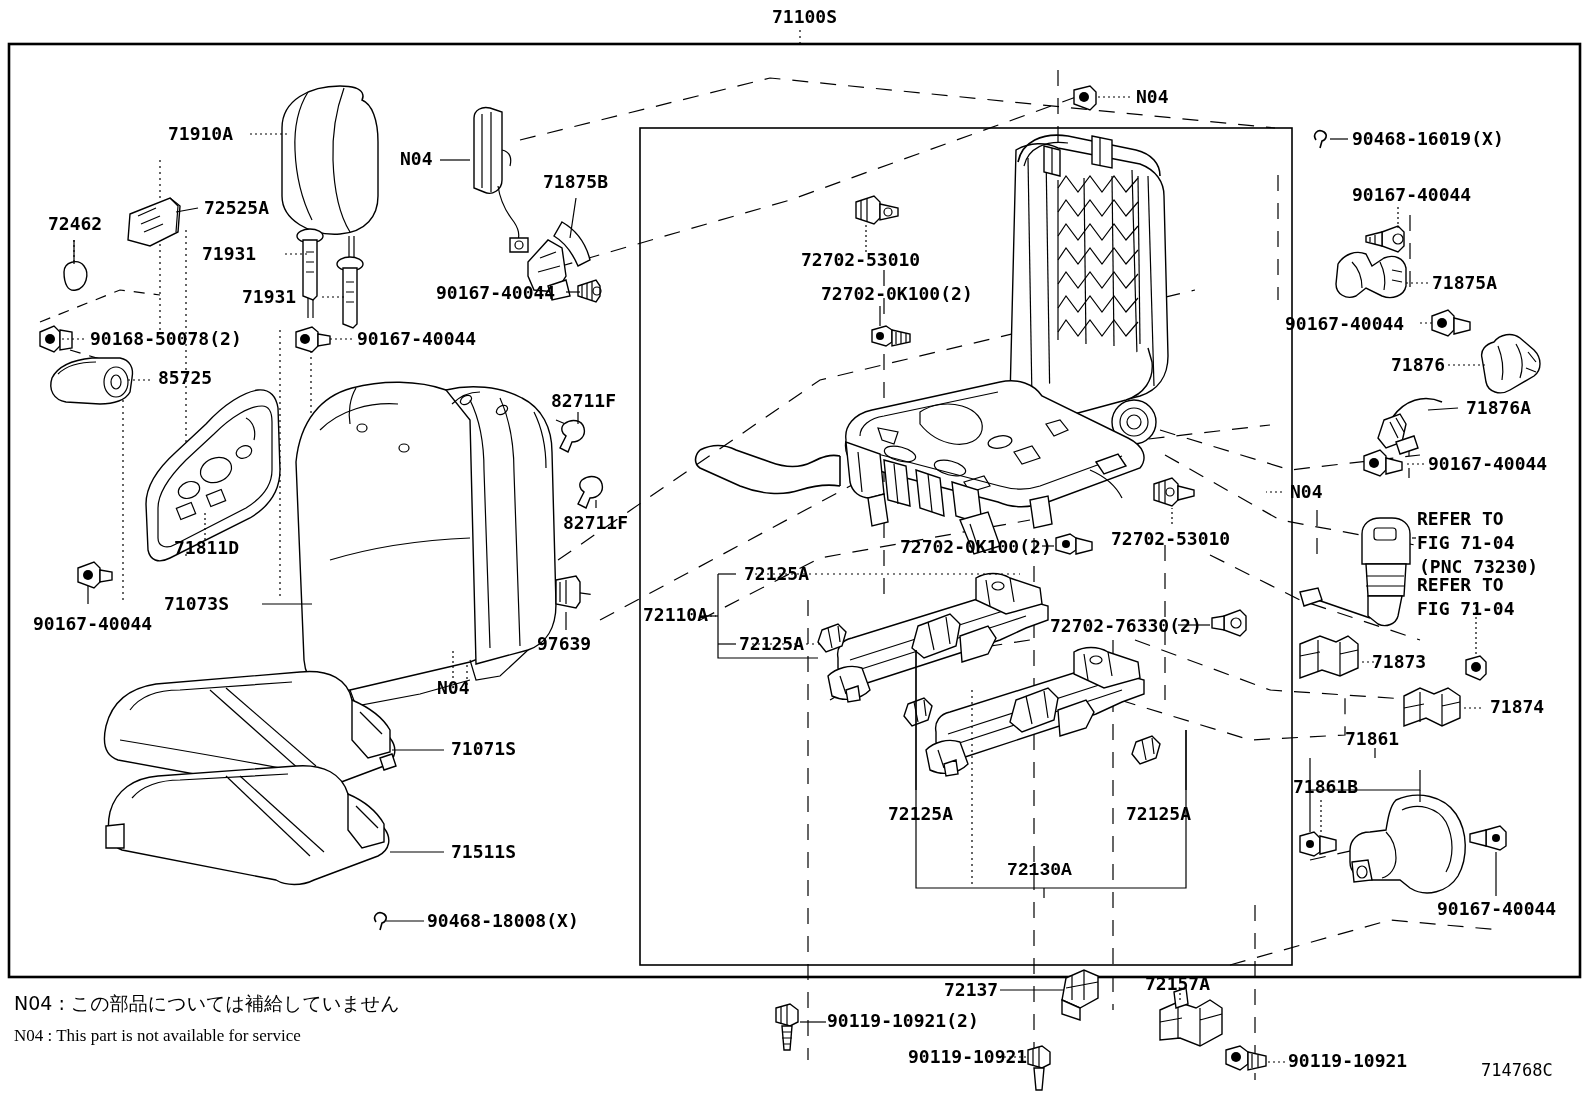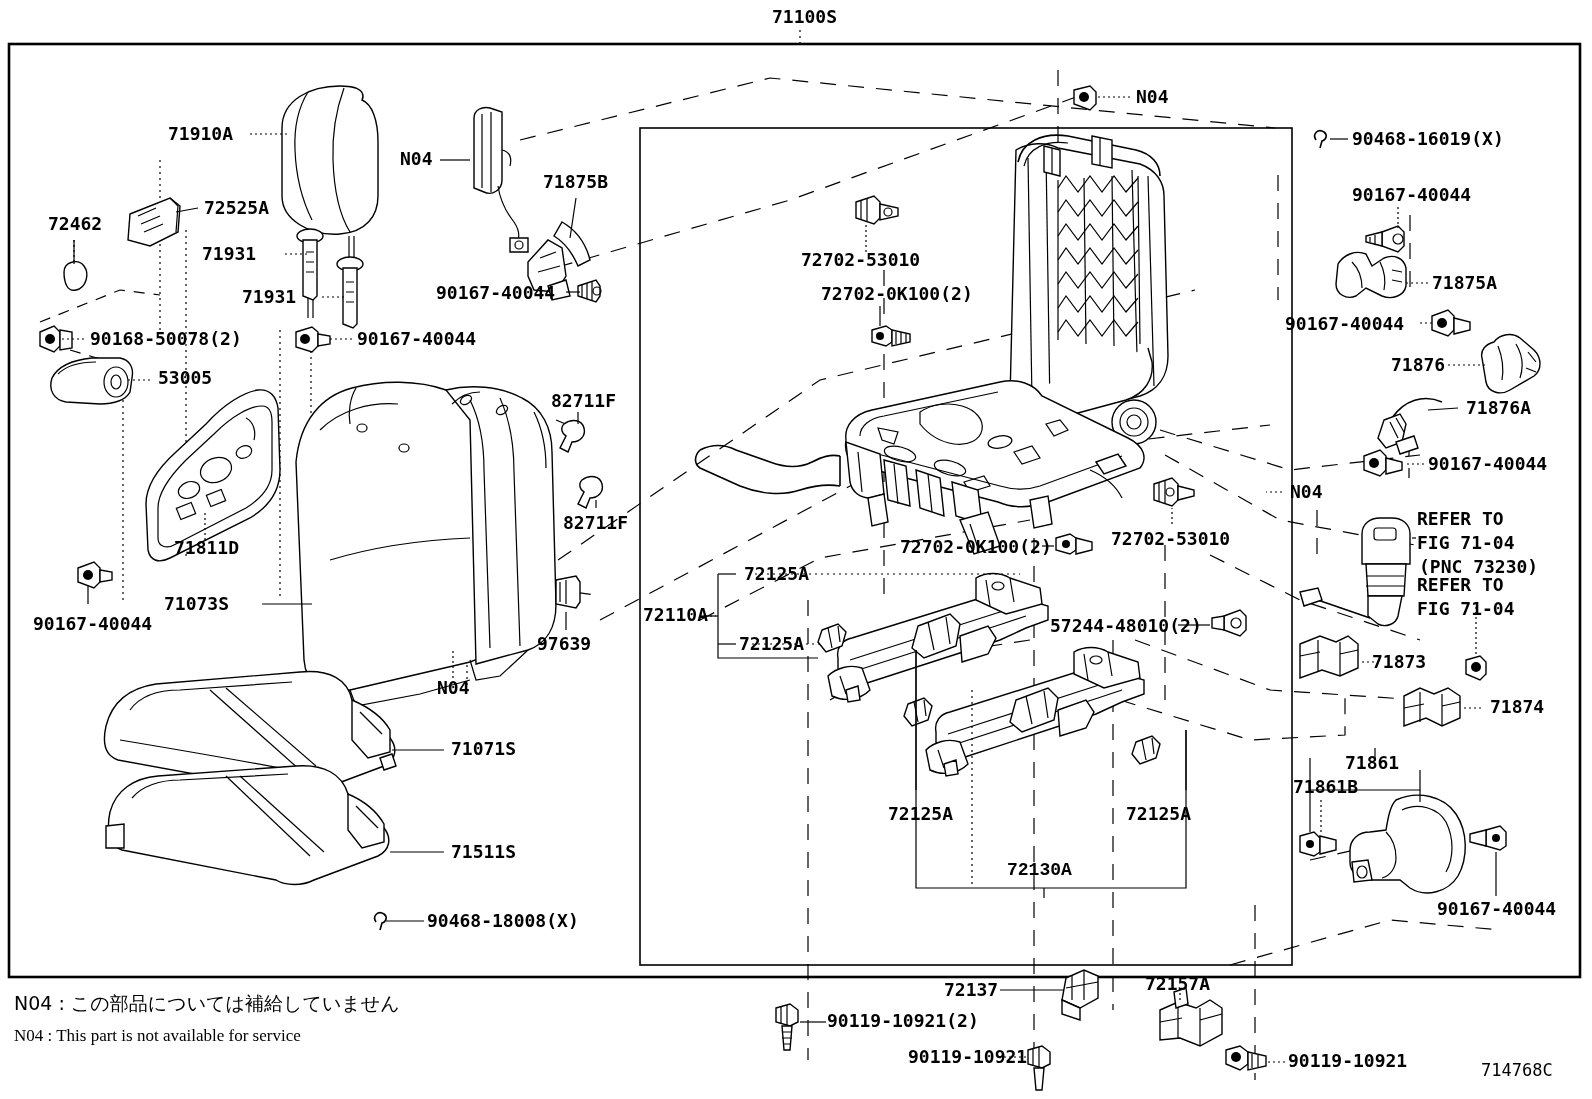--- a/index.html
+++ b/index.html
@@ -676,21 +676,21 @@
   <div class="lbl" style="left:168px;top:125px;">71910A</div>
   <div class="lbl" style="left:204px;top:199px;">72525A</div>
   <div class="lbl" style="left:48px;top:215px;">72462</div>
   <div class="lbl" style="left:202px;top:245px;">71931</div>
   <div class="lbl" style="left:242px;top:288px;">71931</div>
   <div class="lbl" style="left:400px;top:150px;">N04</div>
   <div class="lbl" style="left:543px;top:173px;">71875B</div>
   <div class="lbl" style="left:436px;top:284px;">90167-40044</div>
   <div class="lbl" style="left:90px;top:330px;">90168-50078(2)</div>
   <div class="lbl" style="left:357px;top:330px;">90167-40044</div>
-  <div class="lbl" style="left:158px;top:369px;">53005</div>
+  <div class="lbl" style="left:158px;top:369px;">85725</div>
   <div class="lbl" style="left:174px;top:539px;">71811D</div>
   <div class="lbl" style="left:551px;top:392px;">82711F</div>
   <div class="lbl" style="left:563px;top:514px;">82711F</div>
   <div class="lbl" style="left:164px;top:595px;">71073S</div>
   <div class="lbl" style="left:33px;top:615px;">90167-40044</div>
   <div class="lbl" style="left:437px;top:679px;">N04</div>
   <div class="lbl" style="left:537px;top:635px;">97639</div>
   <div class="lbl" style="left:451px;top:740px;">71071S</div>
   <div class="lbl" style="left:451px;top:843px;">71511S</div>
   <div class="lbl" style="left:427px;top:912px;">90468-18008(X)</div>
@@ -710,27 +710,27 @@
 
   <div class="lbl" style="left:1417px;top:510px;">REFER TO</div>
   <div class="lbl" style="left:1417px;top:534px;">FIG 71-04</div>
   <div class="lbl" style="left:1419px;top:558px;">(PNC 73230)</div>
 
   <div class="lbl" style="left:1417px;top:576px;">REFER TO</div>
   <div class="lbl" style="left:1417px;top:600px;">FIG 71-04</div>
 
   <div class="lbl" style="left:1372px;top:653px;">71873</div>
   <div class="lbl" style="left:1490px;top:698px;">71874</div>
-  <div class="lbl" style="left:1345px;top:754px;">71861</div>
+  <div class="lbl" style="left:1345px;top:730px;">71861</div>
   <div class="lbl" style="left:1293px;top:778px;">71861B</div>
   <div class="lbl" style="left:1437px;top:900px;">90167-40044</div>
 
   <div class="lbl" style="left:900px;top:538px;">72702-0K100(2)</div>
   <div class="lbl" style="left:1111px;top:530px;">72702-53010</div>
-  <div class="lbl" style="left:1050px;top:617px;">57244-48010(2)</div>
+  <div class="lbl" style="left:1050px;top:617px;">72702-76330(2)</div>
 
   <div class="lbl" style="left:643px;top:606px;">72110A</div>
   <div class="lbl" style="left:744px;top:565px;">72125A</div>
   <div class="lbl" style="left:739px;top:635px;">72125A</div>
   <div class="lbl" style="left:888px;top:805px;">72125A</div>
   <div class="lbl" style="left:1126px;top:805px;">72125A</div>
   <div class="lbl" style="left:1007px;top:861px;font-family:Liberation Mono, monospace;">72130A</div>
 
   <div class="lbl" style="left:944px;top:981px;">72137</div>
   <div class="lbl" style="left:1145px;top:975px;">72157A</div>

